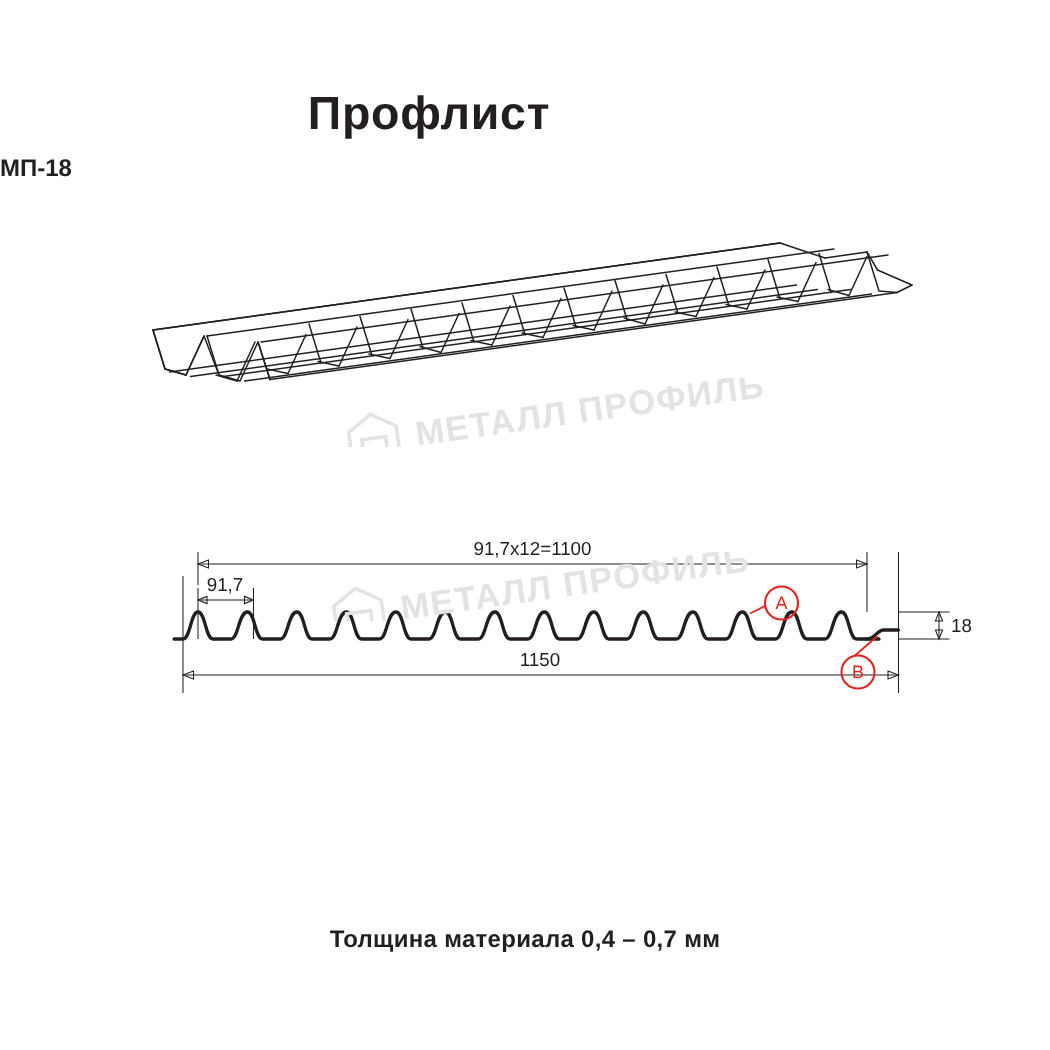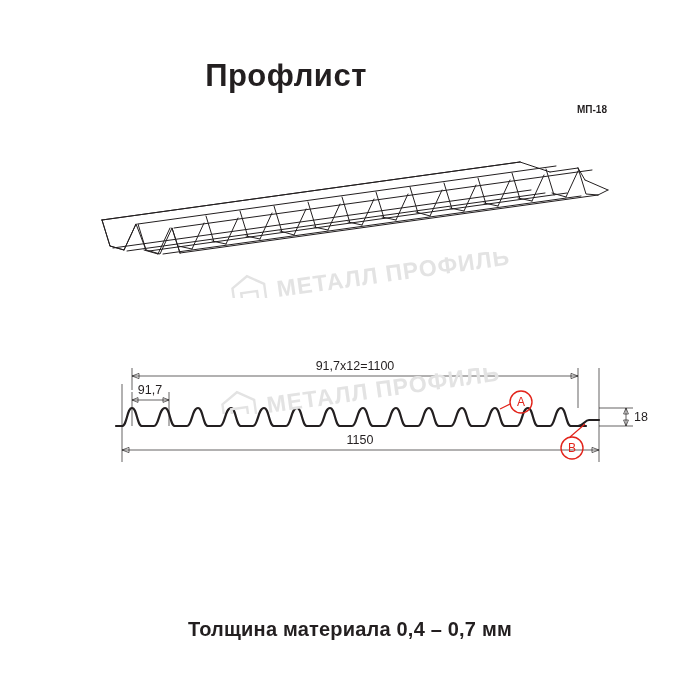--- a/index.html
+++ b/index.html
@@ -28,32 +28,32 @@
     font-size: 31px;
     font-weight: bold;
     letter-spacing: 0.5px;
     color: #231f20;
   }
   .subtitle {
     position: absolute;
     top: 104px;
     left: 0;
     width: 607px;
-    text-align: right;
-    font-size: 10px;
+    text-align: left;
+    font-size: 16px;
     font-weight: bold;
     color: #231f20;
   }
   .footnote {
     position: absolute;
     top: 618px;
     left: 0;
     width: 700px;
     text-align: center;
-    font-size: 20px;
+    font-size: 16px;
     font-weight: bold;
     letter-spacing: 0.2px;
     color: #231f20;
   }
   svg { display: block; }
   .fig-3d {
     position: absolute;
     left: 80px;
     top: 150px;
   }

